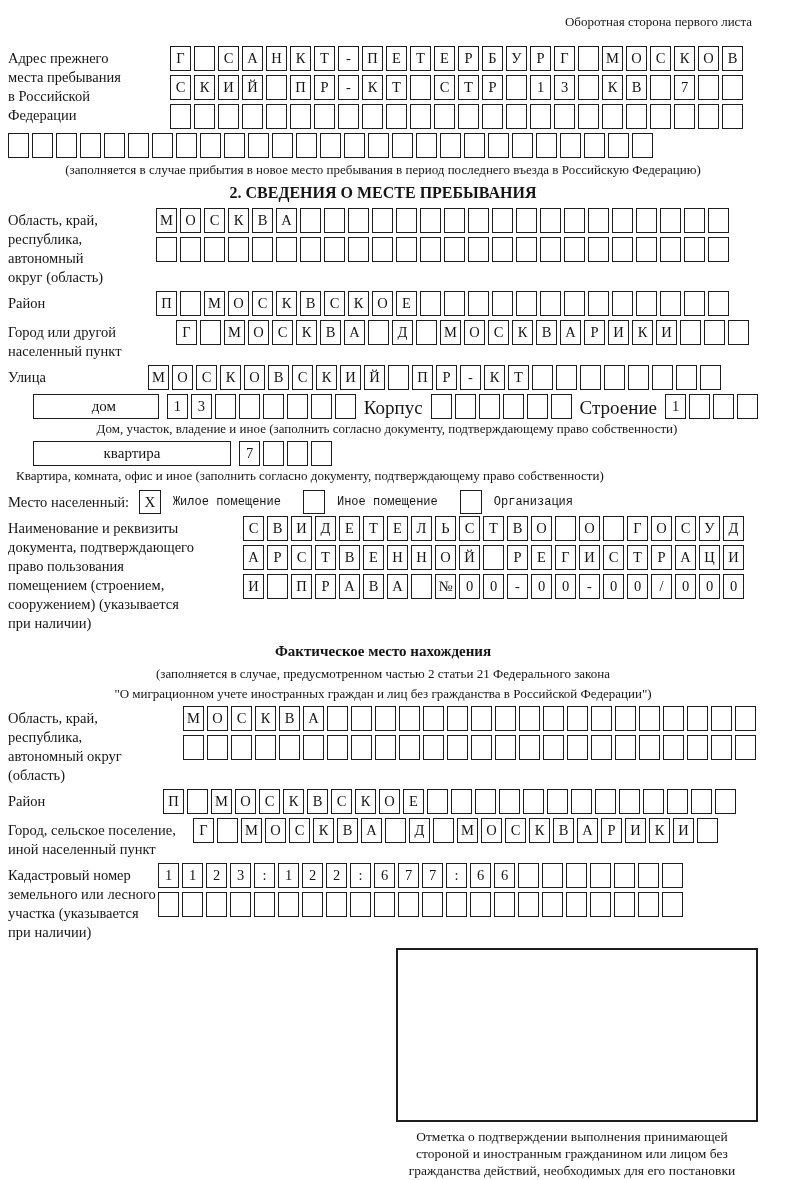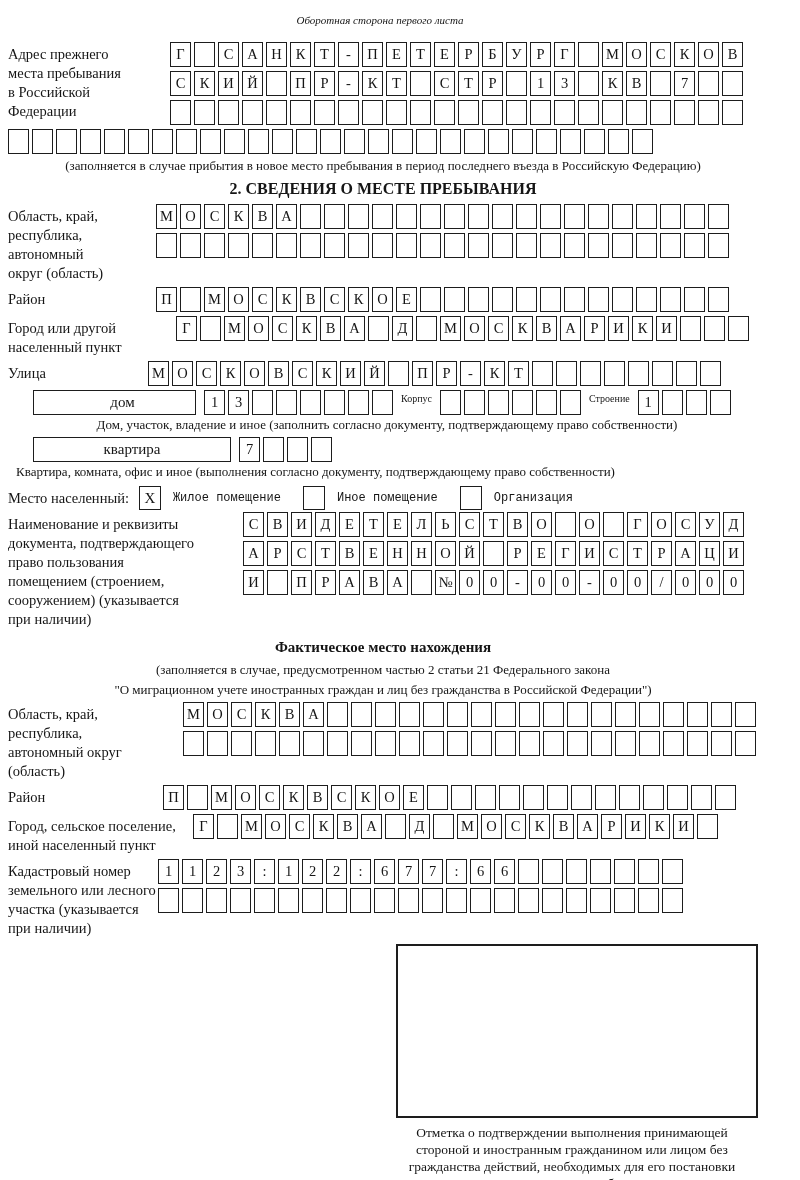--- a/index.html
+++ b/index.html
@@ -6,21 +6,21 @@
   html,body { margin:0; padding:0; background:#fff; }
   body {
     width:800px; height:1180px;
     font-family:"Liberation Serif", serif;
     color:#151515;
     overflow:hidden;
   }
   .page { width:800px; height:1180px; padding:8px 42px 0 8px; }
 
   .header-note {
-    text-align:center; font-size:11px; margin:6px 6px 16px 0;font-style:italic;
+    text-align:right; font-size:13px; margin:6px 6px 16px 0;
   }
 
   .row { display:flex; align-items:flex-start; margin-bottom:4px; }
   .label {
     font-size:14.5px; line-height:19px; white-space:pre-line;
     flex:0 0 auto; padding-top:3px;
   }
   .rowscol { display:flex; flex-direction:column; gap:4px; }
 
   .cellrow { display:flex; gap:3px; }
@@ -42,21 +42,21 @@
   }
   .sub-title {
     text-align:center; font-weight:bold; font-size:15px; margin:10px 0 6px 0;
   }
 
   .wide-box {
     height:25px; border:1.7px solid #1d1d1d;
     display:flex; align-items:center; justify-content:center;
     font-size:15px;
   }
-  .inline-lbl { font-size:10px; padding:3px 8px 0 8px; }
+  .inline-lbl { font-size:19px; padding:3px 8px 0 8px; }
 
   .house-row { display:flex; align-items:flex-start; margin-bottom:2px; }
   .indent25 { margin-left:25px; }
 
   .stay-row { display:flex; align-items:center; margin:6px 0 2px 0; }
   .stay-label { font-size:14.5px; margin-right:10px; }
   .checkbox {
     width:22px; height:24px; border:1.7px solid #1d1d1d;
     display:flex; align-items:center; justify-content:center;
     font-size:15px; margin-right:12px;
@@ -387,21 +387,21 @@
 
   <div class="house-row">
     <div class="wide-box indent25" style="width:198px;">квартира</div>
     <div class="cellrow" style="margin-left:8px;">
         <span class="cell">7</span>
         <span class="cell"></span>
         <span class="cell"></span>
         <span class="cell"></span>
       </div>
   </div>
-  <div class="caption" style="text-align:left; margin-left:8px;">Квартира, комната, офис и иное (выполнения согласно документу, подтверждающему право собственности)</div>
+  <div class="caption" style="text-align:left; margin-left:8px;">Квартира, комната, офис и иное (заполнить согласно документу, подтверждающему право собственности)</div>
 
   <div class="stay-row">
     <div class="stay-label">Место населенный:</div>
     <div class="checkbox">X</div>
     <div class="opt-label">Жилое помещение</div>
     <div class="checkbox"></div>
     <div class="opt-label">Иное помещение</div>
     <div class="checkbox"></div>
     <div class="opt-label">Организация</div>
   </div>

